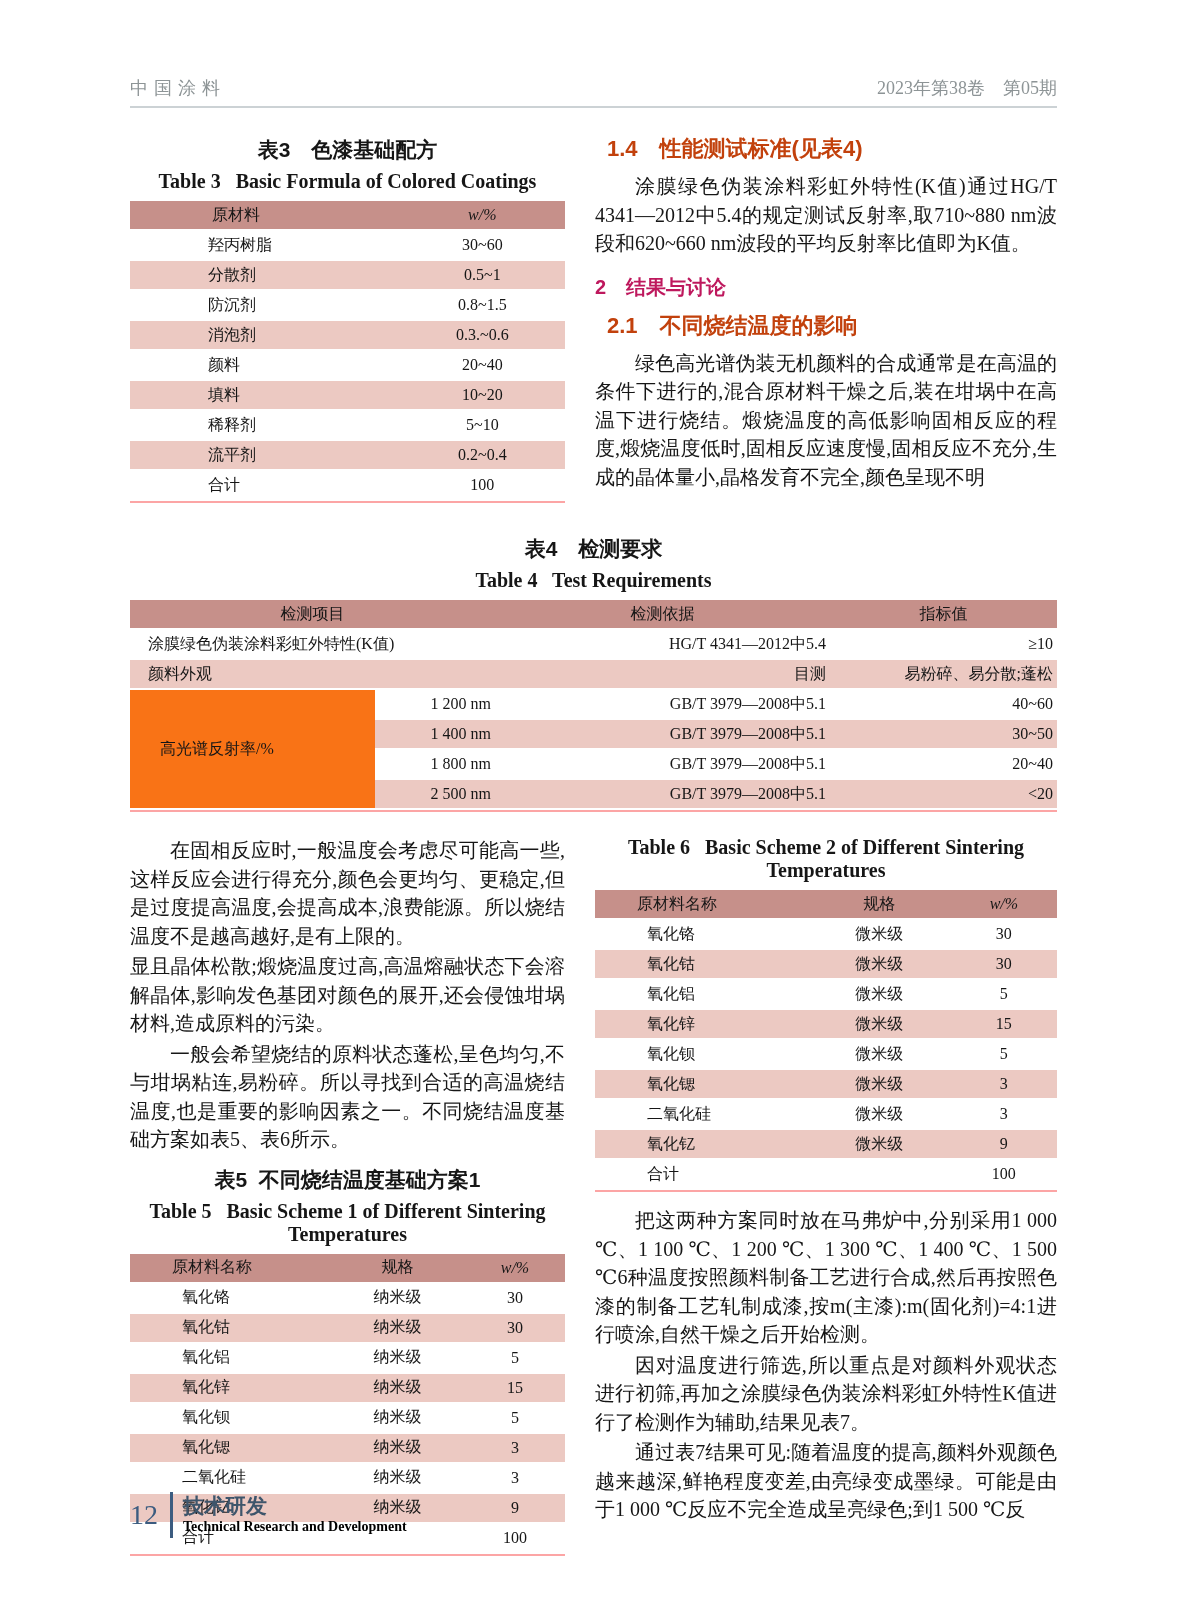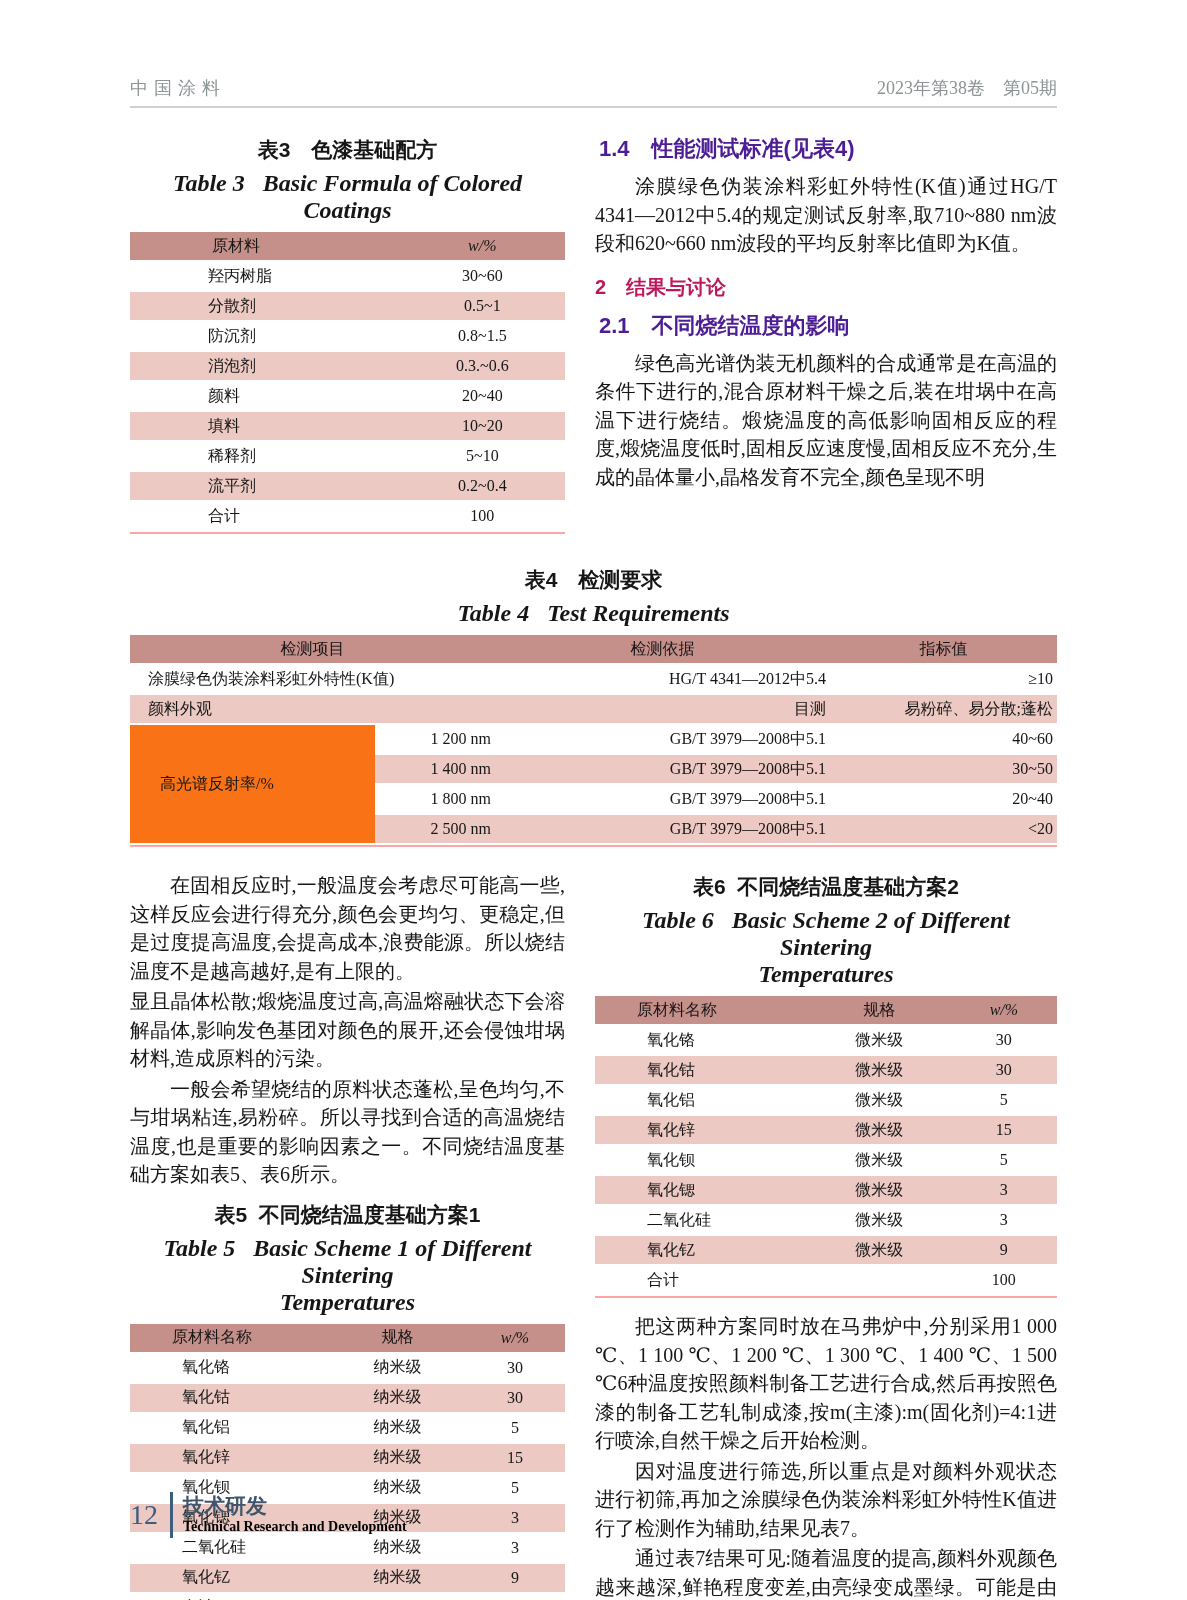--- a/index.html
+++ b/index.html
@@ -13,25 +13,25 @@
   .pagehead .brand{letter-spacing:6px;}
   .headrule{border-bottom:2px solid #ccd2d5;margin-top:6px;}
 
   
   .grid-top{display:grid;grid-template-columns:435px 462px;column-gap:30px;margin-top:26px;}
   .grid-bottom{display:grid;grid-template-columns:435px 462px;column-gap:30px;margin-top:24px;}
 
   
   .cap-zh{font-family:"Liberation Sans","DejaVu Sans",sans-serif;font-weight:bold;
           font-size:21px;text-align:center;margin:2px 0 6px;white-space:pre-wrap;}
-  .cap-en{font-weight:bold;font-size:24px;text-align:center;margin:0 0 8px;white-space:pre-wrap;font-style:italic;}
+  .cap-en{font-weight:bold;font-size:20px;text-align:center;margin:0 0 8px;white-space:pre-wrap;}
 
   
   .h-red{font-family:"Liberation Sans","DejaVu Sans",sans-serif;font-weight:bold;
-         font-size:22px;color:#4c1d95;margin:0 4px 8px;white-space:pre-wrap;}
+         font-size:22px;color:#c2410c;margin:0 12px 8px;white-space:pre-wrap;}
   .h-big{font-family:"Liberation Sans","DejaVu Sans",sans-serif;font-weight:bold;
          font-size:20px;color:#be185d;margin:16px 0 10px;white-space:pre-wrap;}
 
   
   p.body{font-size:20px;line-height:28.5px;text-align:justify;margin:0 0 2px;}
   p.body.ind{text-indent:2em;}
 
   
   table.tbl{border-collapse:separate;border-spacing:0;width:100%;font-size:16px;
             border-bottom:2px solid #fca5a5;}
@@ -268,21 +268,20 @@
               <tr>
                 <td class="c0">合计</td>
                 <td class="c1"></td>
                 <td class="c2">100</td>
               </tr>
             </tbody>
         </table>
       </div>
 
       <div>
-        <div class="cap-zh">表6  不同烧结温度基础方案2</div>
         <div class="cap-en" style="margin-bottom:0;">Table 6   Basic Scheme 2 of Different Sintering</div>
         <div class="cap-en">Temperatures</div>
         <table class="tbl t56">
           <colgroup>
               <col class="a">
               <col class="b">
               <col class="c">
             </colgroup>
           <thead>
             <tr class="head">

